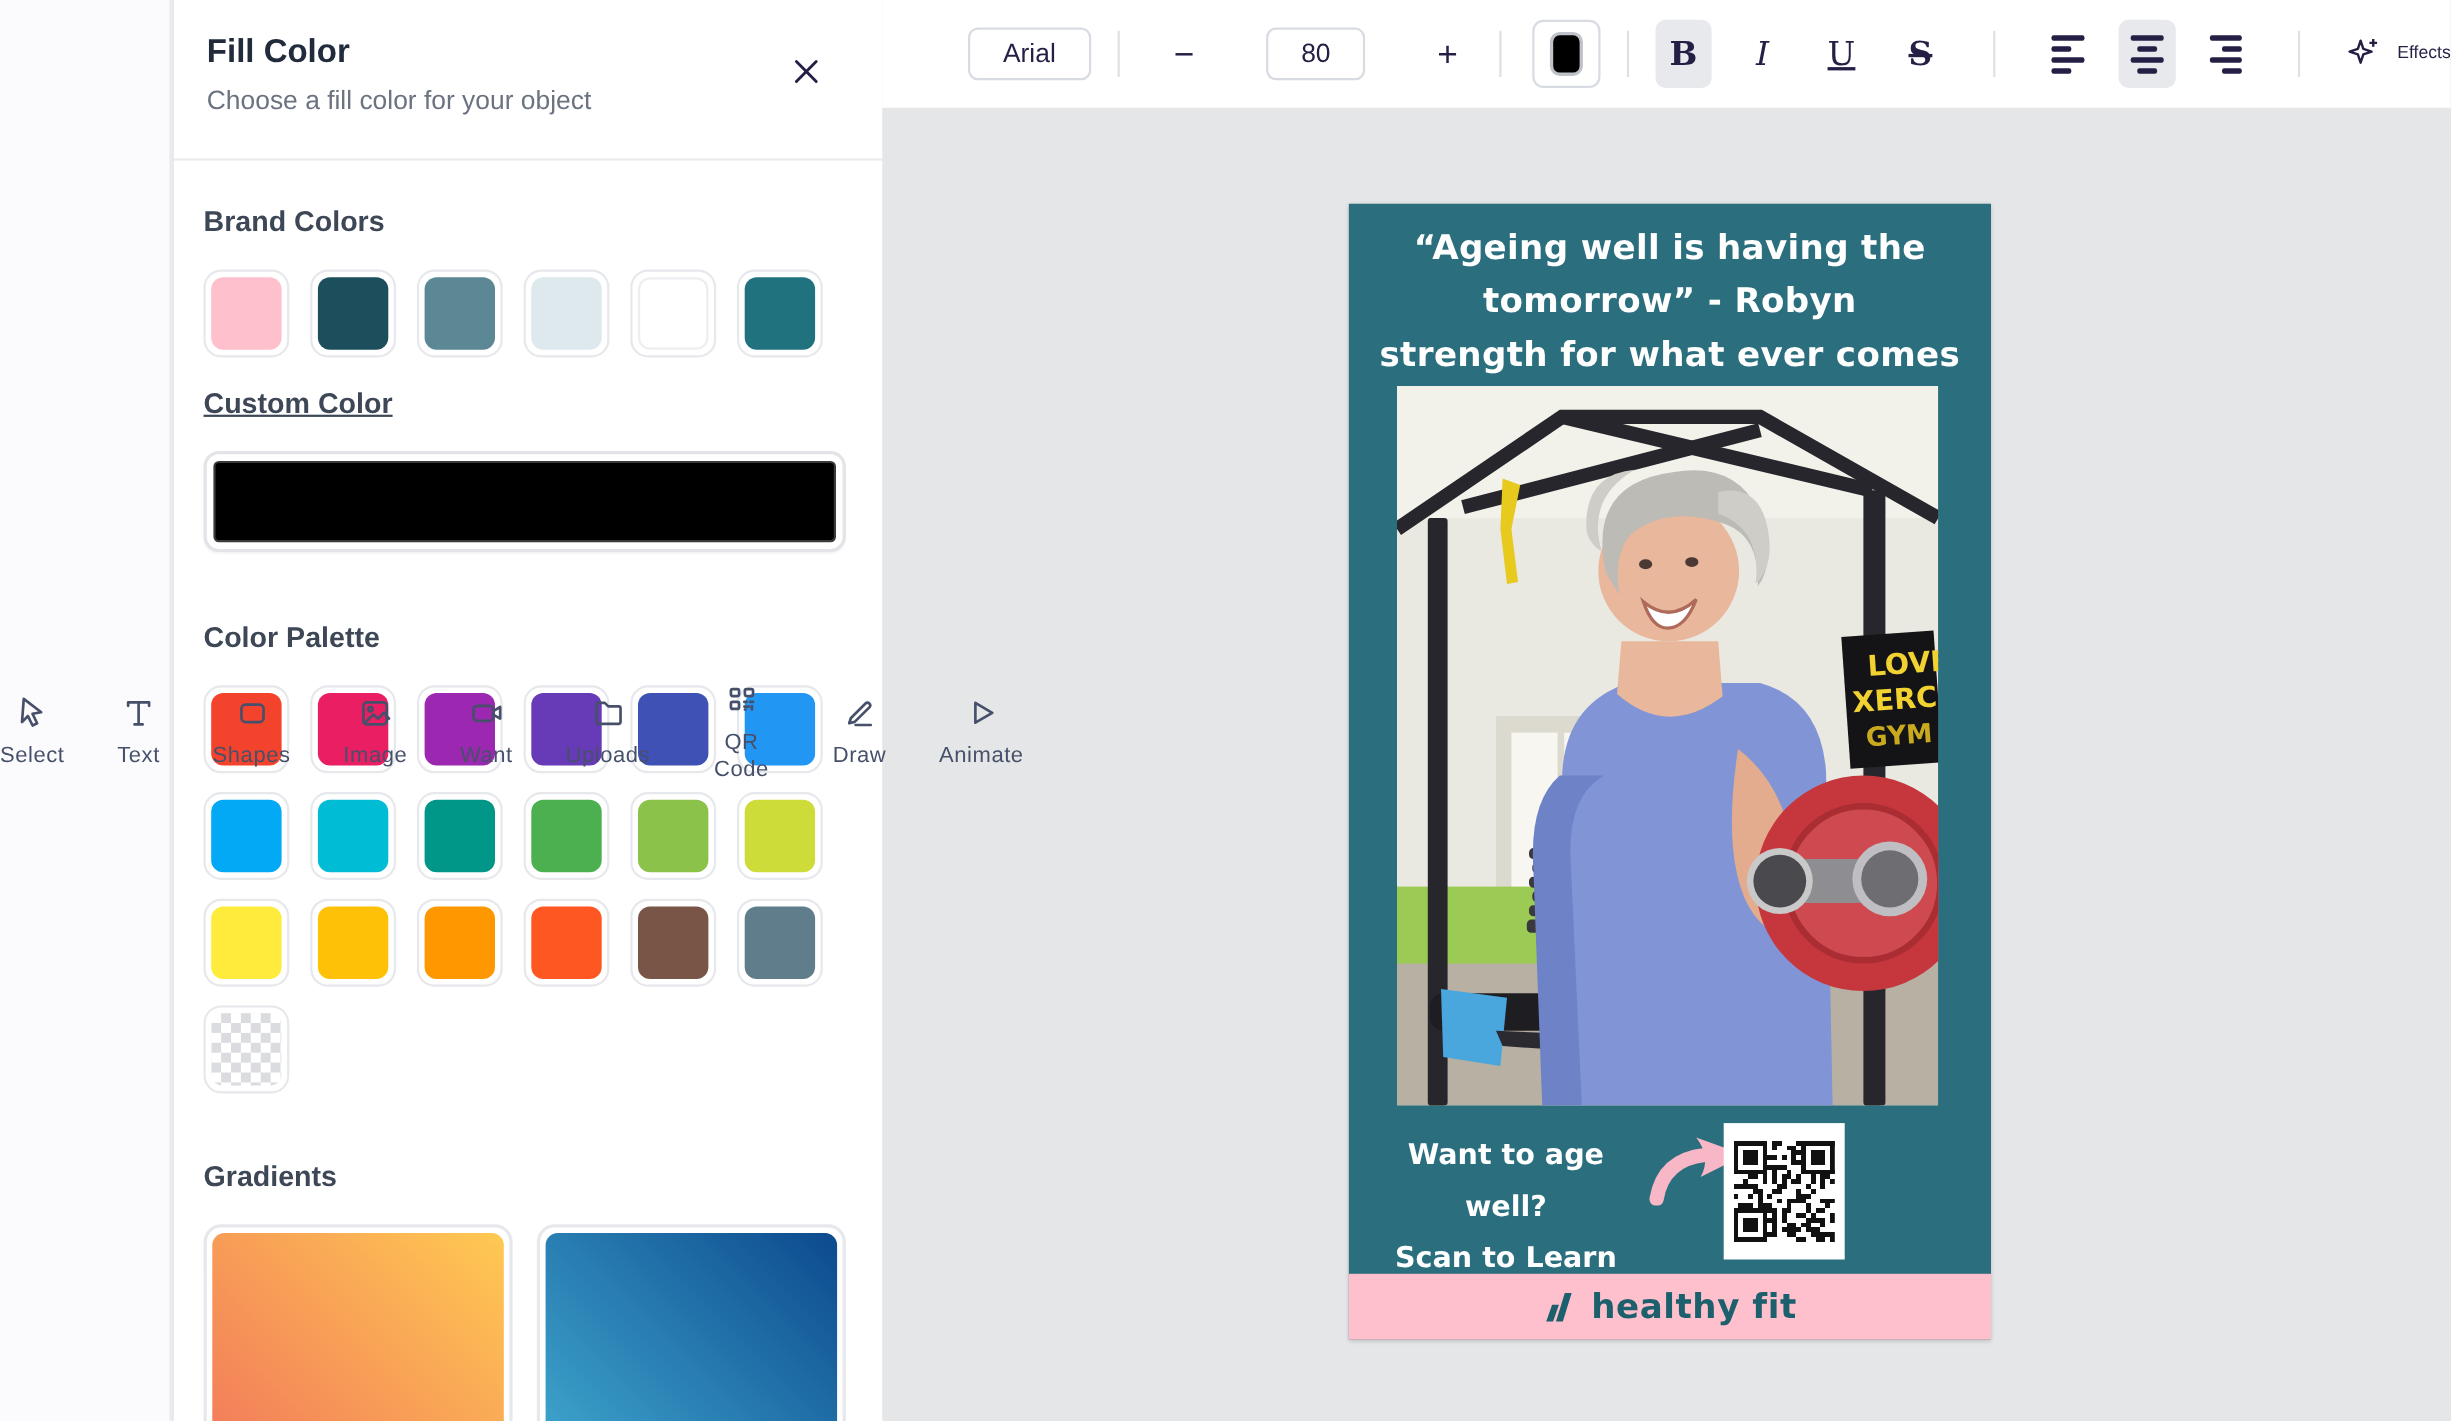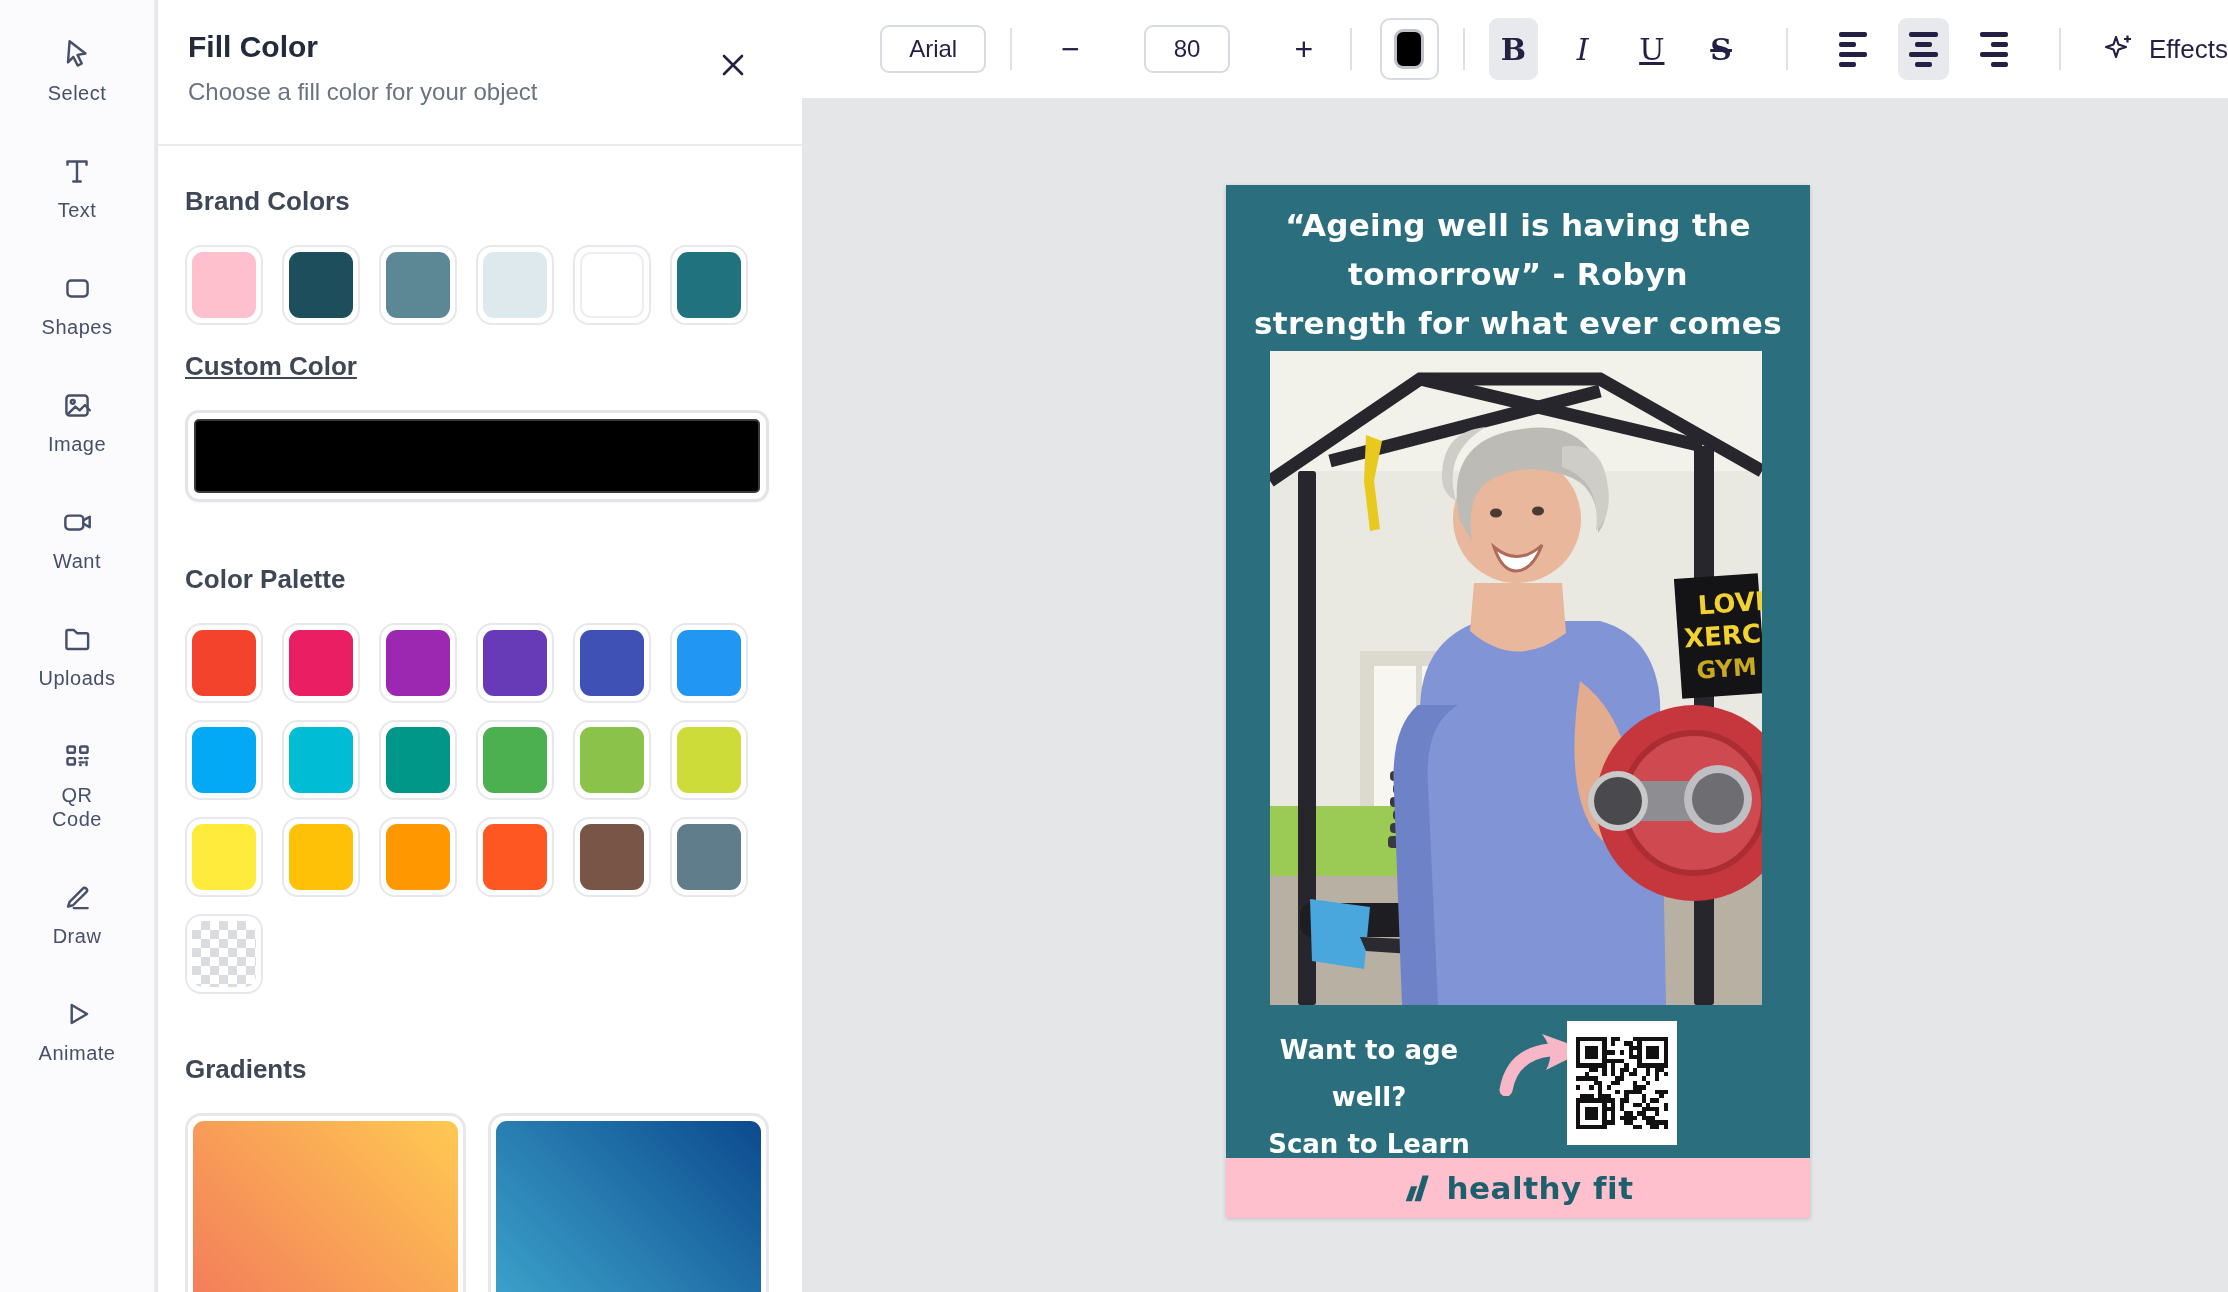--- a/index.html
+++ b/index.html
@@ -3,21 +3,21 @@
 <meta charset="utf-8">
 <style>
   * { margin:0; padding:0; box-sizing:border-box; }
   html,body { width:2228px; height:1292px; overflow:hidden; }
   body { font-family:"Liberation Sans", sans-serif; background:#E5E6E8; position:relative; color:#232A38; }
 
   
   .sidebar {
     position:absolute; left:0; top:0; width:156px; height:1292px;
     background:#FBFBFD; border-right:2px solid #E9EAEE; z-index:5;
-    display:flex; flex-direction:column; align-items:center; padding-top:36px; gap:48px;
+    display:flex; flex-direction:row; align-items:center; padding-top:36px; gap:48px;
   }
   .tool-item { display:flex; flex-direction:column; align-items:center; gap:9px; cursor:pointer; width:120px; }
   .tool-item svg { width:36px; height:36px; stroke:#47506A; stroke-width:2.3; fill:none; stroke-linecap:round; stroke-linejoin:round; }
   .tool-label { font-size:20px; color:#47506A; letter-spacing:.5px; text-align:center; line-height:24px; }
 
   
   .panel {
     position:absolute; left:158px; top:0; width:644px; height:1292px; background:#FFFFFF; z-index:4;
   }
   .panel-header { position:relative; height:146px; border-bottom:2px solid #EAEBEE; padding:30px 40px 0 30px; }
@@ -60,21 +60,21 @@
   .fmt-btn { width:52px; height:62px; border-radius:9px; display:flex; align-items:center; justify-content:center; cursor:pointer; font-family:"DejaVu Serif", serif; font-size:30px; color:#241F45; }
   .fmt-btn.active { background:#E8E9ED; }
   .align-btn { width:52px; height:62px; border-radius:9px; display:flex; flex-direction:column; justify-content:center; gap:5px; cursor:pointer; padding:0 11px; }
   .align-btn.active { background:#E8E9ED; }
   .align-btn i { display:block; height:5px; border-radius:2px; background:#241F45; }
   .al-l i:nth-child(2n){ width:60%; margin-right:auto; } .al-l i:nth-child(2n+1){ width:100%; }
   .al-c i:nth-child(2n){ width:60%; margin:0 auto; } .al-c i:nth-child(2n+1){ width:100%; }
   .al-r i:nth-child(2n){ width:60%; margin-left:auto; } .al-r i:nth-child(2n+1){ width:100%; }
   .effects { display:flex; align-items:center; gap:12px; cursor:pointer; }
   .effects svg { width:36px; height:36px; stroke:#241F45; stroke-width:2.2; fill:none; stroke-linejoin:round; }
-  .effects-label { font-size:26px; color:#241F45; }.gap20{width:20px;flex:none}.gap24{width:24px;flex:none}
+  .effects-label { font-size:16px; color:#241F45; }.gap20{width:20px;flex:none}.gap24{width:24px;flex:none}
   .gap28{width:28px;flex:none}.gap40{width:40px;flex:none}.gap56{width:56px;flex:none}
 
   
   .canvas { position:absolute; left:802px; top:98px; width:1426px; height:1194px; background:#E5E6E8; }
   .poster {
     position:absolute; left:424px; top:87px; width:584px; height:1033px;
     box-shadow:0 1px 4px rgba(0,0,0,.18); overflow:hidden;
   }
   .poster-main { position:absolute; inset:0; }
   .poster-quote {

